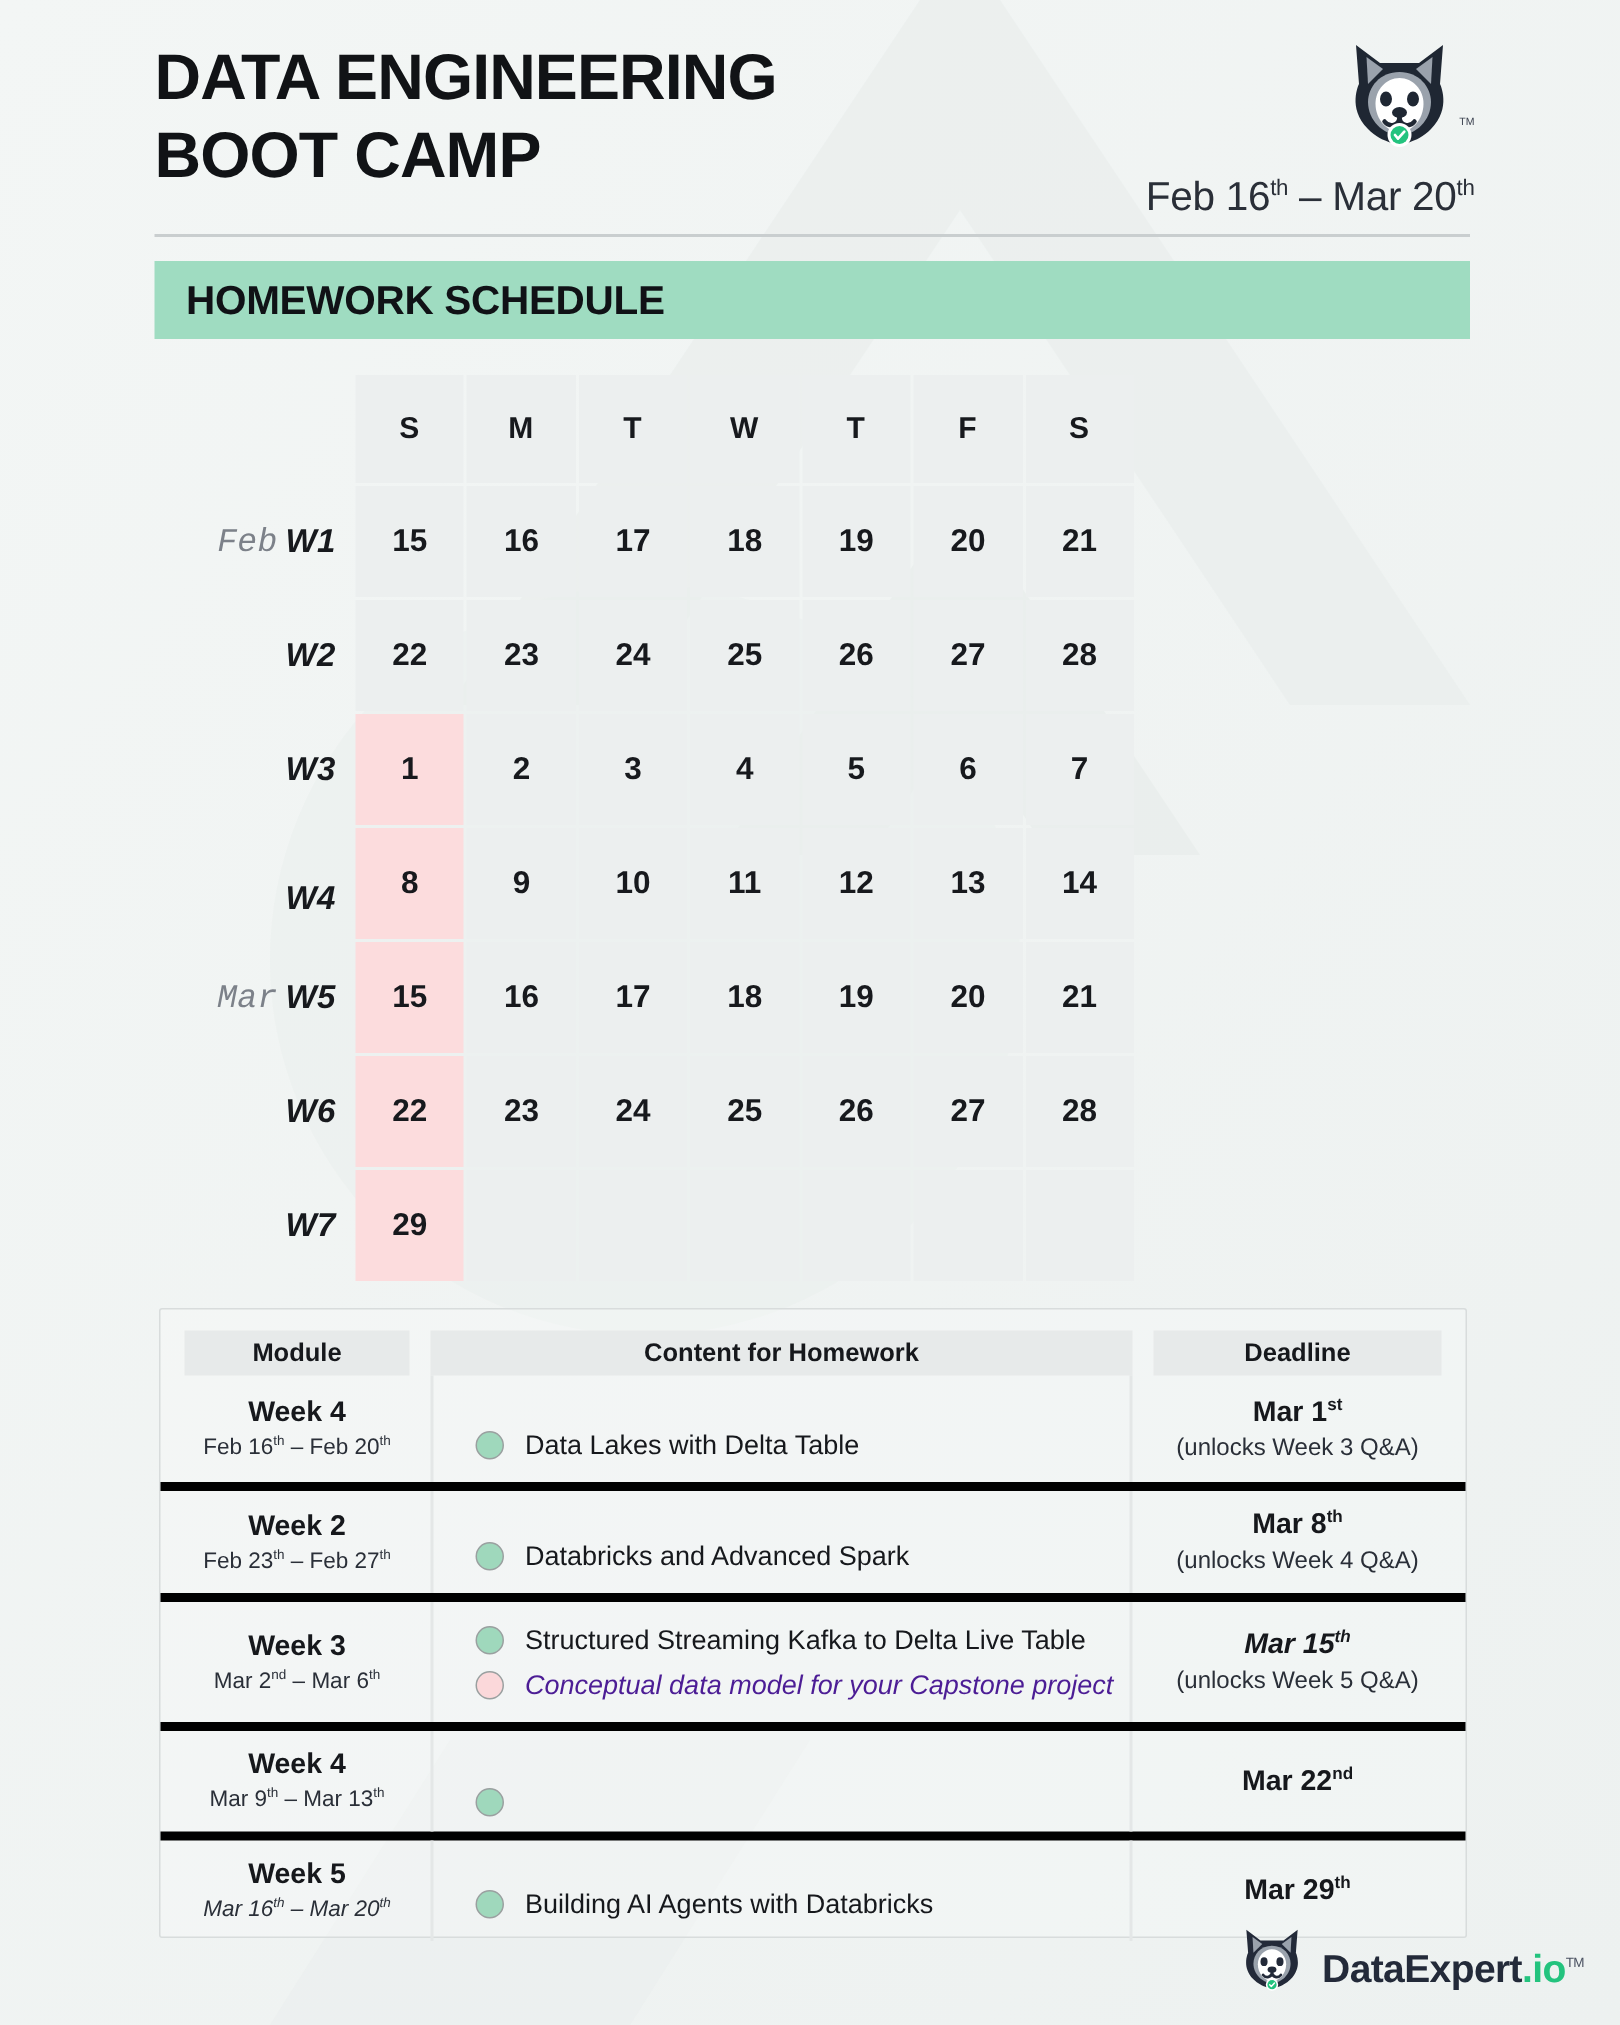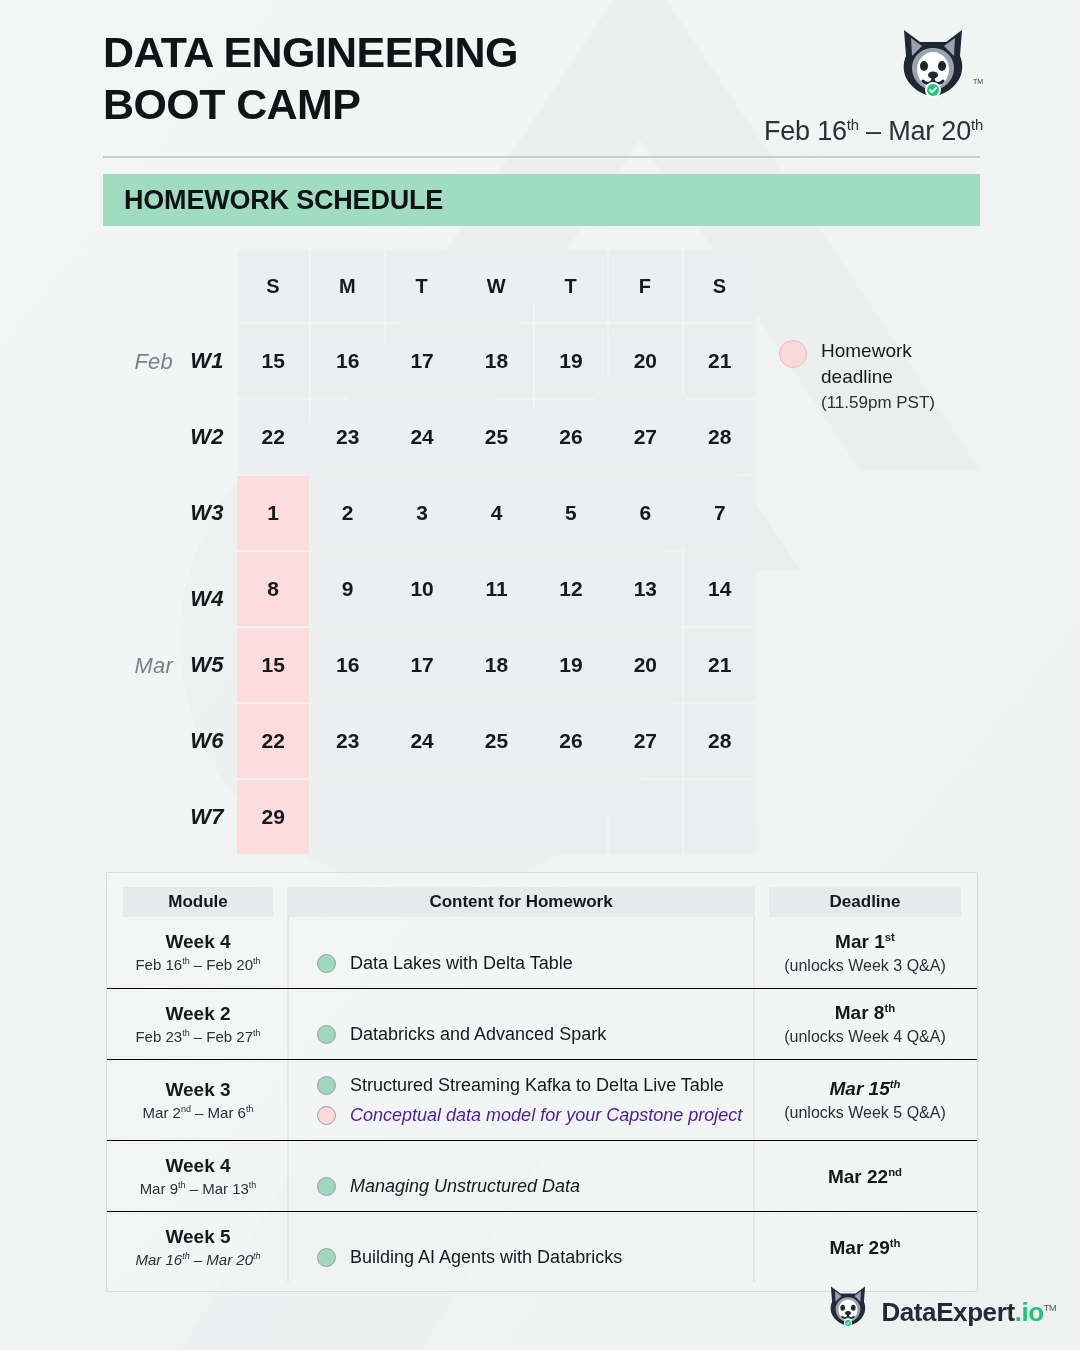--- a/index.html
+++ b/index.html
@@ -123,24 +123,25 @@
   .calendar-area {
     position: absolute;
     left: 103px;
     top: 250px;
     width: 877px;
     height: 604px;
   }
 
   .month-col {
     position: absolute;
-    left: 0;
+    left: 12px;
     top: 0;
     width: 70px;
     height: 604px;
+    font-family: Liberation Mono, monospace;
   }
   .month-label {
     position: absolute;
     width: 70px;
     text-align: right;
     font-size: 22px;
     font-style: italic;
     color: #7C8189;
     letter-spacing: 0.2px;
   }
@@ -241,21 +242,21 @@
     color: #16181C;
   }
   .th.c1 { width: 150px; }
   .th.c2 { flex: 1; }
   .th.c3 { width: 192px; }
 
   .trow {
     display: flex;
     padding: 0 16px;
     gap: 14px;
-    border-top: 1px solid #000000;
+    border-top: 6px solid #000000;
     min-height: 71px;
   }
   .trow.first { border-top: none; }
 
   .td {
     display: flex;
     flex-direction: column;
     justify-content: center;
     padding: 10px 0;
   }
@@ -454,28 +455,20 @@
           <div class="cell pink">29</div>
           <div class="cell empty"></div>
           <div class="cell empty"></div>
           <div class="cell empty"></div>
           <div class="cell empty"></div>
           <div class="cell empty"></div>
           <div class="cell empty"></div>
         </div>
       </div>
 
-    <div class="legend">
-      <div class="legend-dot"></div>
-      <div class="legend-text">
-        <div>Homework</div>
-        <div>deadline</div>
-        <div class="sub">(11.59pm PST)</div>
-      </div>
-    </div>
   </div>
 
   <div class="table-card">
     <div class="table-head">
       <div class="th c1">Module</div>
       <div class="th c2">Content for Homework</div>
       <div class="th c3">Deadline</div>
     </div>
     <div id="table-body">
         <div class="trow first">
@@ -531,21 +524,20 @@
           </div>
         </div>
         <div class="trow">
           <div class="td c1">
             <div class="module-name">Week 4</div>
             <div class="module-dates"><span>Mar 9</span><sup>th</sup><span> – Mar 13</span><sup>th</sup></div>
           </div>
           <div class="td c2">
             <div class="content-item">
               <span class="bullet green"></span>
-              <span class="content-label it">Managing Unstructured Data</span>
             </div>
           </div>
           <div class="td c3">
             <div class="deadline-main"><span>Mar 22</span><sup>nd</sup></div>
           </div>
         </div>
         <div class="trow">
           <div class="td c1">
             <div class="module-name">Week 5</div>
             <div class="module-dates italic"><span>Mar 16</span><sup>th</sup><span> – Mar 20</span><sup>th</sup></div>

